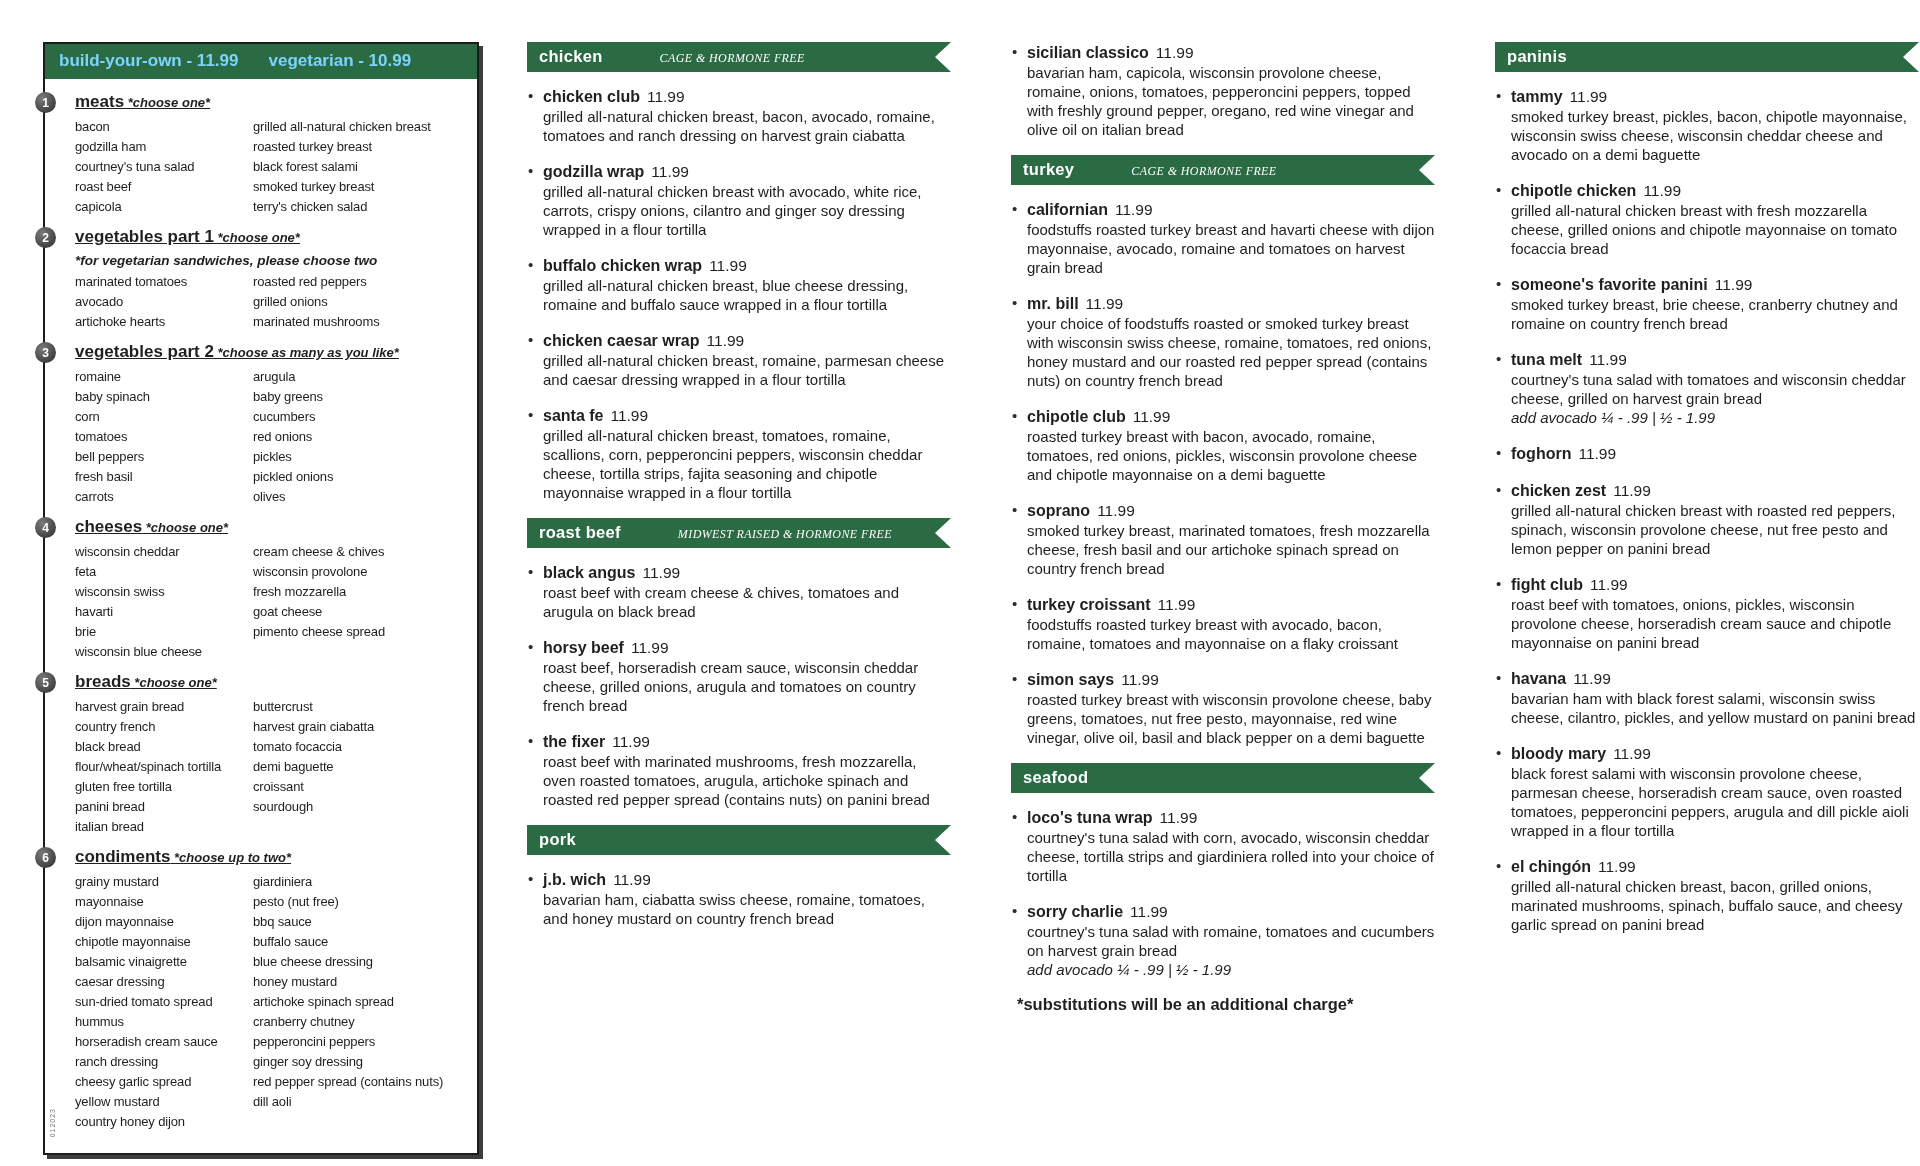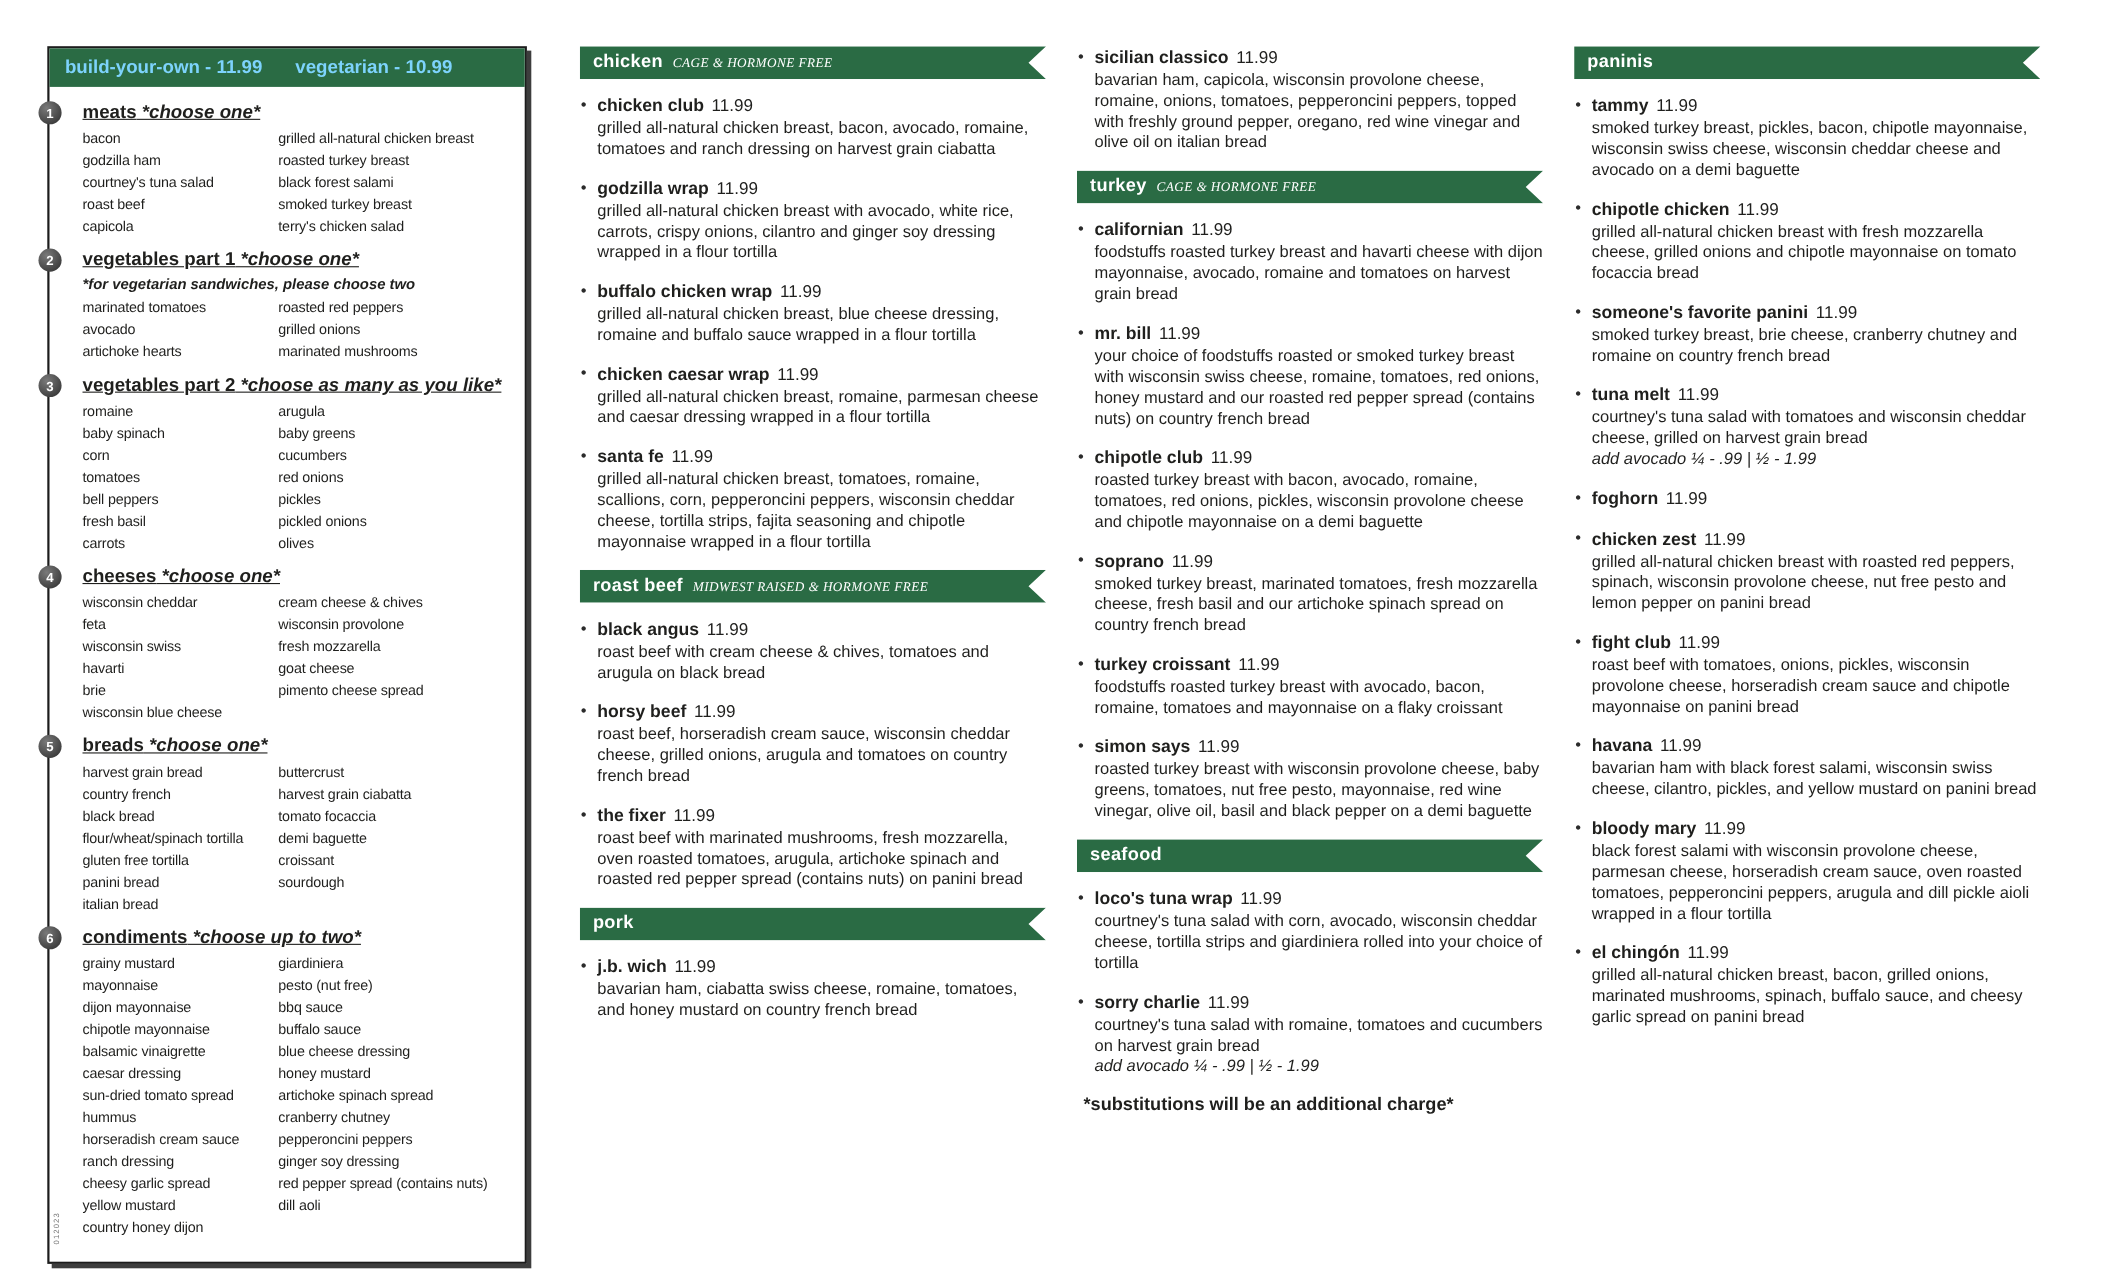--- a/index.html
+++ b/index.html
@@ -31,49 +31,49 @@
   .byo-section { margin-bottom:9px; }
   .byo-heading { position:relative; font-size:17px; font-weight:bold; margin-bottom:3px; line-height:22px; }
   .num-badge {
     position:absolute; left:-40px; top:1px;
     width:21px; height:21px; border-radius:50%;
     background:radial-gradient(circle at 35% 30%, #7a7a7a, #2b2b2b);
     color:#fff; font-size:12px; font-weight:bold;
     display:flex; align-items:center; justify-content:center;
   }
   .byo-heading .underlined { text-decoration:underline; }
-  .byo-choose { font-size:17px; font-style:italic; font-weight:bold; }
+  .byo-choose { font-size:13px; font-style:italic; font-weight:bold; }
   .byo-subnote { font-size:13.5px; font-weight:bold; font-style:italic; margin:0 0 3px; line-height:17px; }
   .byo-grid { display:grid; grid-template-columns:178px 1fr; }
   .byo-cell {
     font-size:13px; line-height:20px; letter-spacing:-0.15px;
     white-space:nowrap; overflow:visible;
   }
   .fine-print {
     position:absolute; left:4px; bottom:16px;
     writing-mode:vertical-rl; transform:rotate(180deg);
     font-size:7px; color:#777; letter-spacing:1px;
   }
 
   
-  .menu-columns { display:flex; gap:28px; }
+  .menu-columns { display:flex; gap:60px; }
   .menu-col { flex:0 0 424px; width:424px; }
 
   .banner {
     background:var(--green); color:#fff;
     padding:5px 12px 6px 12px;
     clip-path:polygon(0 0, 100% 0, calc(100% - 16px) 50%, 100% 100%, 0 100%);
     display:flex; align-items:baseline; gap:9px;
     margin:4px 0 14px;
   }
   .menu-col .banner:first-child { margin-top:0; }
   .banner-title { font-weight:bold; font-size:16.5px; letter-spacing:.3px; }
   .banner-sub {
     font-family:"Liberation Serif", serif; font-style:italic;
-    font-size:12px; text-transform:uppercase; letter-spacing:.4px;
+    font-size:12px; text-transform:uppercase; letter-spacing:.4px;margin-left:48px;
   }
 
   .item { margin-bottom:16px; }
   .item-head { position:relative; padding-left:16px; line-height:21px; }
   .bullet { position:absolute; left:1px; top:-1px; font-size:15px; color:#2b2b2b; }
   .item-name { font-weight:bold; font-size:16px; }
   .item-price { font-size:15.5px; margin-left:7px; }
   .item-desc { padding-left:16px; font-size:15px; line-height:19px; }
   .item-note { padding-left:16px; font-size:15px; line-height:19px; font-style:italic; }
   .footnote { font-weight:bold; font-size:16.5px; margin-top:14px; padding-left:6px; }

